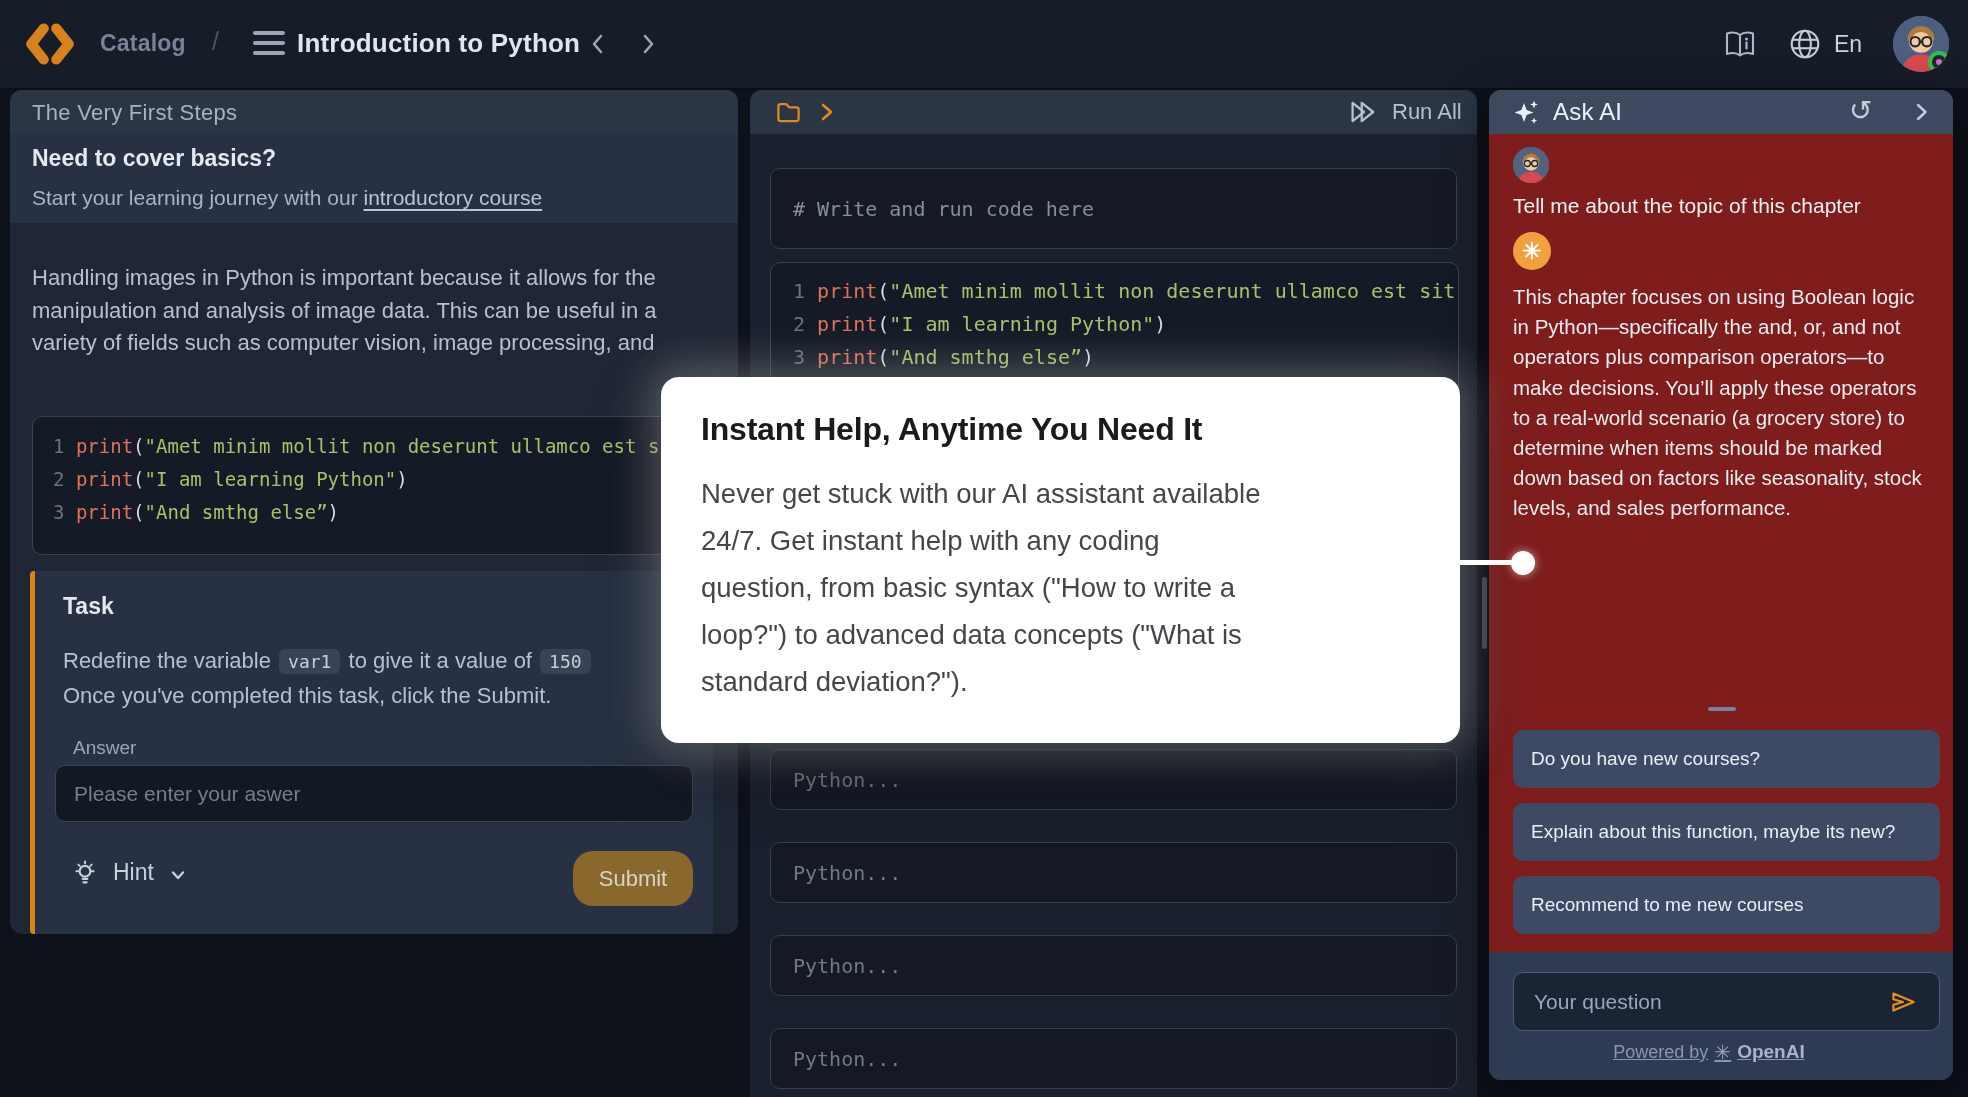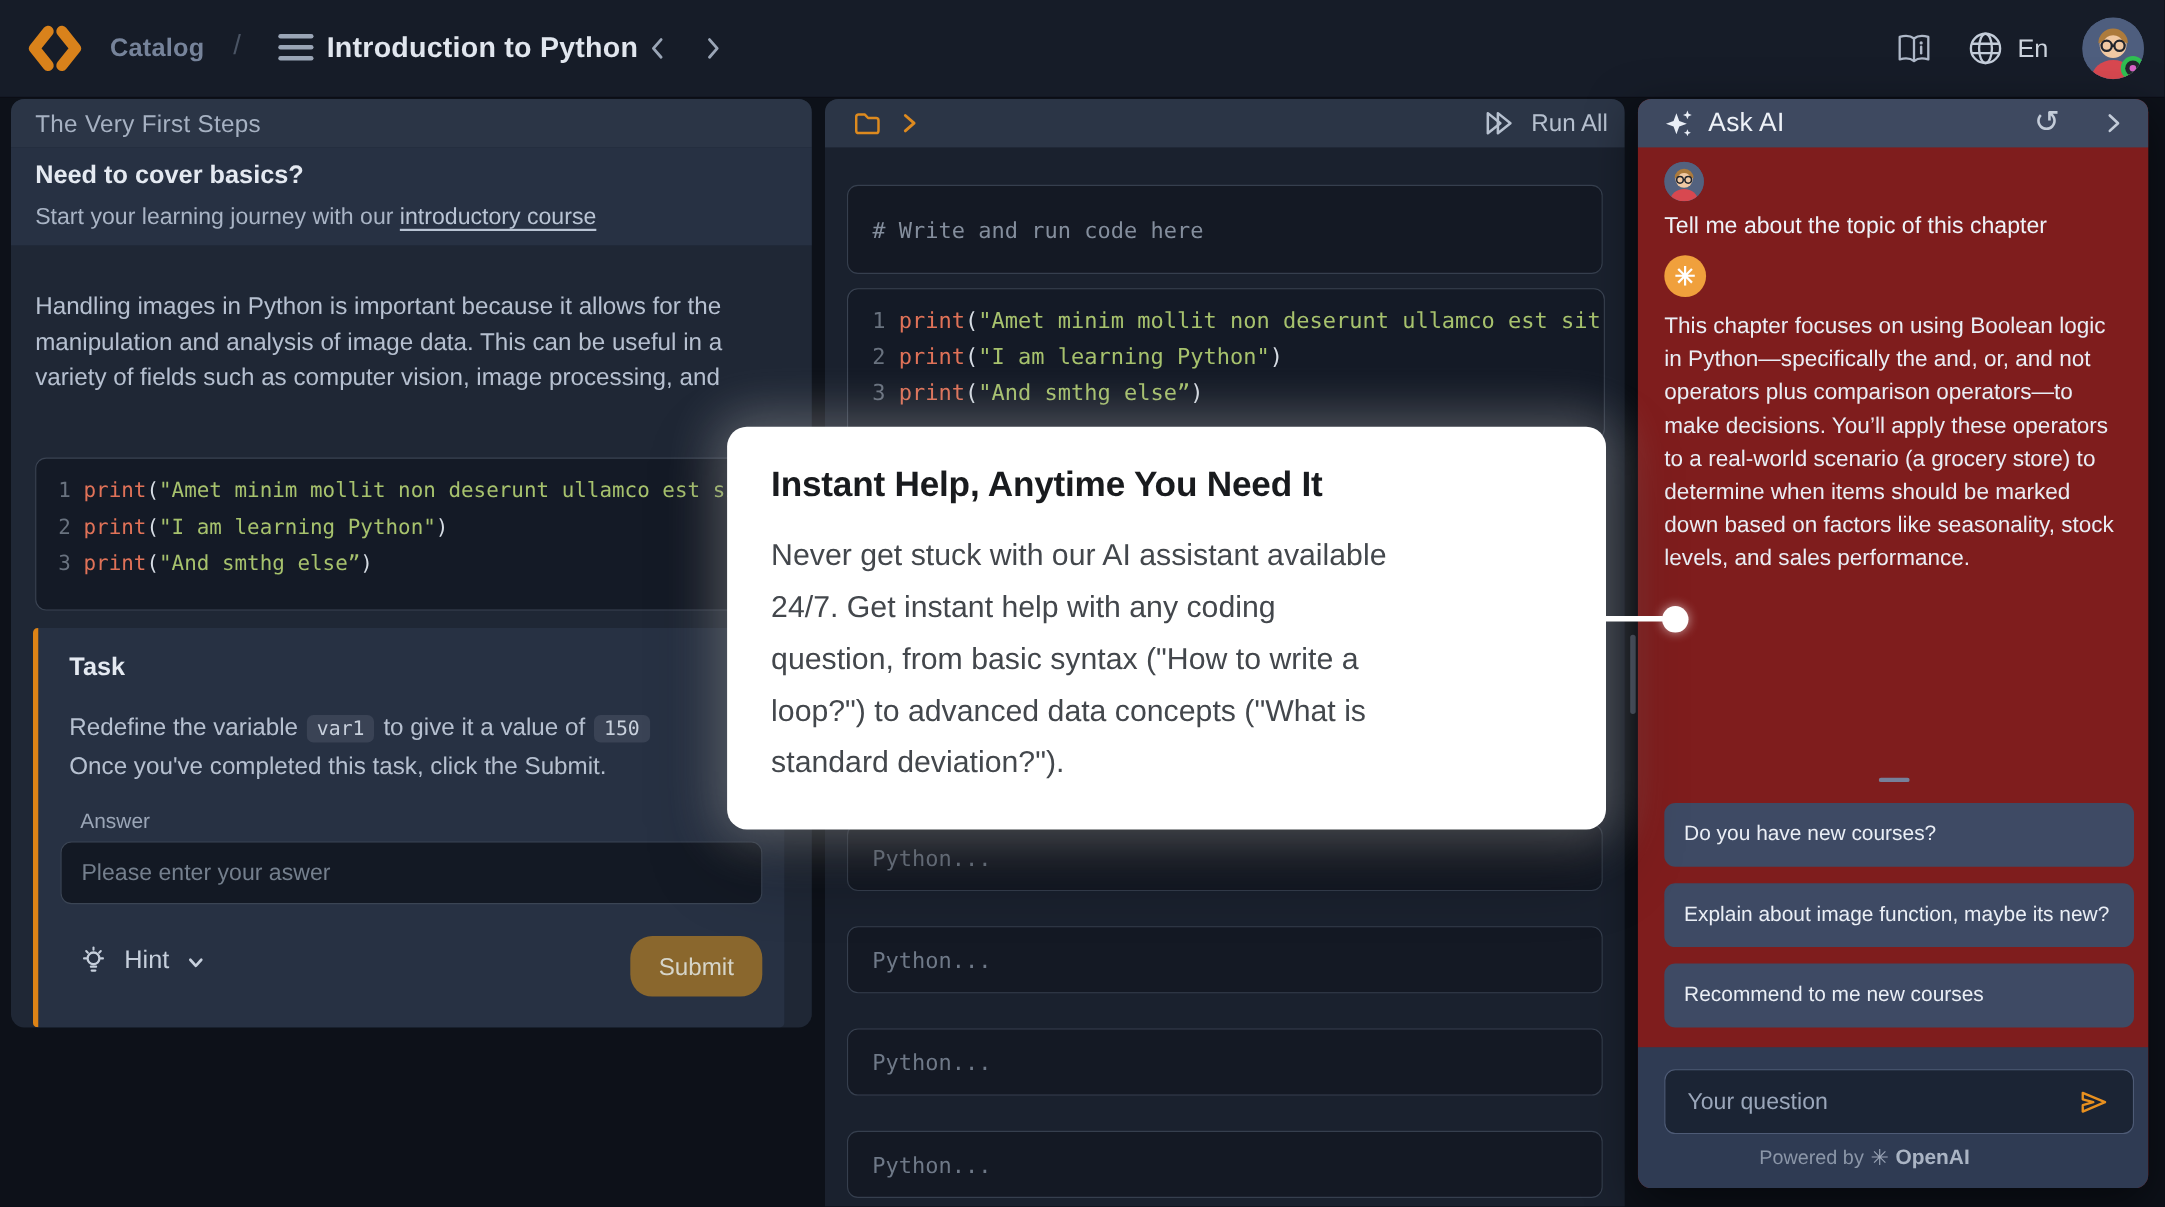--- a/index.html
+++ b/index.html
@@ -73,21 +73,21 @@
   .rp-input{background:#1b2434;border:1.5px solid #4e5b76;border-radius:10px;color:#dfe5ee;font-size:21px;
             padding:0 56px 0 20px;outline:none;box-sizing:border-box;font-family:"Liberation Sans",sans-serif;}
   .rp-input::placeholder{color:#9aa6ba;}
   .powered{font-size:18px;color:#8b96a8;display:flex;align-items:center;gap:6px;justify-content:center;}
   .powered b{color:#aab4c4;font-size:19px;}
   .divider-handle{background:#76809a;border-radius:2px;}
   .scroll-thumb{background:#4c5668;border-radius:3px;}
 
   
   .popup{left:661px;top:377px;width:799px;height:366px;background:#ffffff;border-radius:18px;z-index:50;
-         box-shadow:0 0 46px 10px rgba(255,255,255,.28),0 26px 70px rgba(0,0,0,.45);box-sizing:border-box;padding:34px 40px;margin-top:11px;}
+         box-shadow:0 0 46px 10px rgba(255,255,255,.28),0 26px 70px rgba(0,0,0,.45);box-sizing:border-box;padding:34px 40px;}
   .popup h2{margin:0;font-size:32px;font-weight:bold;color:#191b1e;letter-spacing:-.2px;}
   .popup-line{font-size:27.5px;color:#43474c;line-height:47px;white-space:nowrap;}
   .connector-line{left:1451px;top:560px;width:62px;height:4.5px;background:#ffffff;z-index:60;border-radius:2px;}
   .connector-dot{left:1511px;top:551px;width:24px;height:24px;border-radius:50%;background:#ffffff;z-index:60;
                  box-shadow:0 0 10px rgba(255,255,255,.6);}
   .glyph{color:#c3ccd9;}
 </style>
 </head>
 <body>
 
@@ -283,31 +283,31 @@
       <div class="ai-line">make decisions. You’ll apply these operators</div>
       <div class="ai-line">to a real-world scenario (a grocery store) to</div>
       <div class="ai-line">determine when items should be marked</div>
       <div class="ai-line">down based on factors like seasonality, stock</div>
       <div class="ai-line">levels, and sales performance.</div>
     </div>
 
     <div class="abs divider-handle" style="left:219px;top:617px;width:28px;height:4px;"></div>
 
     <div class="abs suggestion" style="left:24px;top:640px;width:427px;height:58px;">Do you have new courses?</div>
-    <div class="abs suggestion" style="left:24px;top:713px;width:427px;height:58px;">Explain about image function, maybe its new?</div>
+    <div class="abs suggestion" style="left:24px;top:713px;width:427px;height:58px;">Explain about this function, maybe its new?</div>
     <div class="abs suggestion" style="left:24px;top:786px;width:427px;height:58px;">Recommend to me new courses</div>
 
     <div class="abs rp-footer" style="left:0;top:862px;width:464px;height:128px;">
       <input class="abs rp-input" style="left: 24px; top: 20px; width: 427px; height: 59px;" placeholder="Your question">
       <div class="abs" style="left:398px;top:34px;cursor:pointer;">
         <svg width="32" height="32" viewBox="0 0 30 30">
           <path d="M6 7 L25 15 L6 23 L6 17.5 L15 15 L6 12.5 Z" fill="none" stroke="#e8901f" stroke-width="2" stroke-linejoin="round"></path>
         </svg>
       </div>
-      <div class="abs powered" style="left:0;top:88px;width:412px;">
+      <div class="abs powered" style="left:14px;top:88px;width:412px;text-decoration:underline;">
         <span>Powered by</span>
         <span style="font-size:20px;color:#9aa4b6;">✳</span>
         <b>OpenAI</b>
       </div>
     </div>
   </div>
 
   <div class="abs popup">
     <h2>Instant Help, Anytime You Need It</h2>
     <div style="margin-top:22px;">

